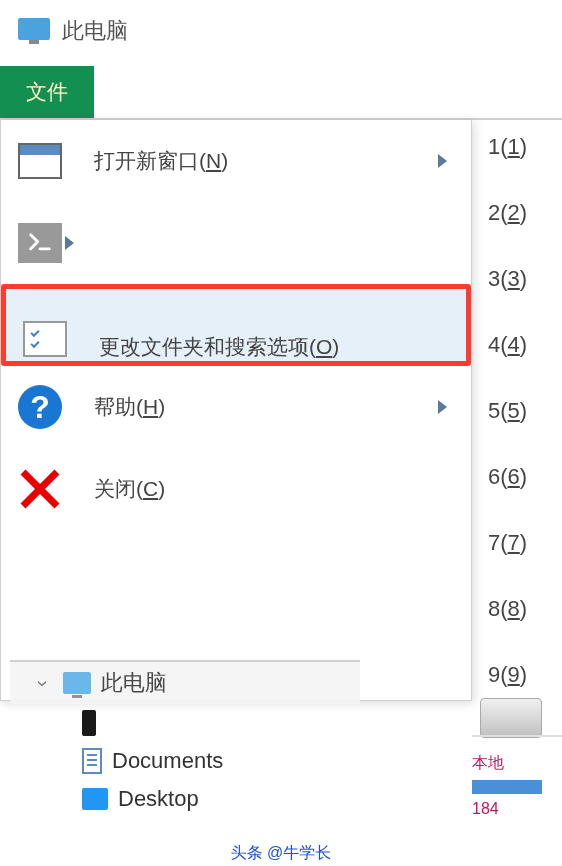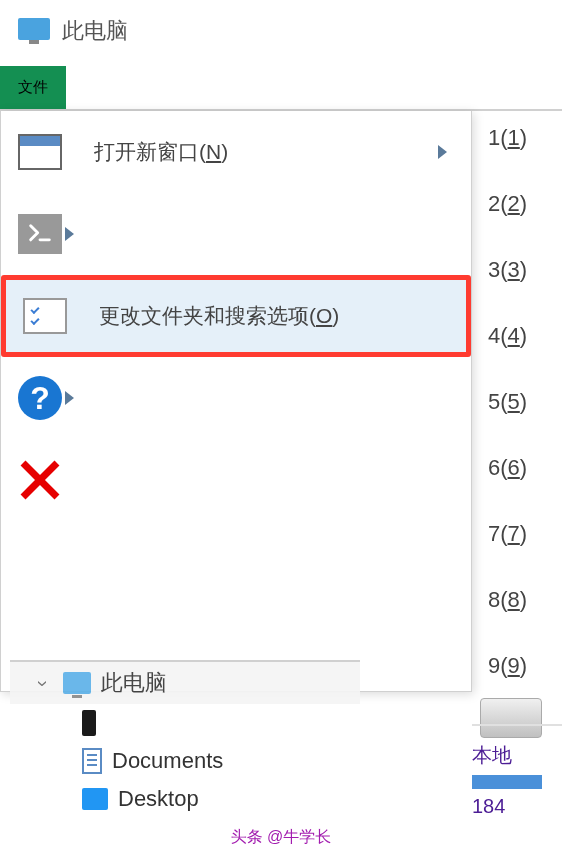--- a/index.html
+++ b/index.html
@@ -40,24 +40,24 @@
       position: absolute;
       bottom: 0; left: 11px;
       width: 10px; height: 4px;
       background: #888;
     }
     .tab-row {
       display: flex;
       border-bottom: 2px solid #d0d0d0;
     }
     .tab {
-      padding: 12px 18px;
-      font-size: 15px;
+      padding: 12px 26px;
+      font-size: 21px;
       background: #148f52;
-      color: #000000;
+      color: #fef9c3;
     }
     .main-area {
       display: flex;
     }
     .menu-panel {
       width: 472px;
       border: 1px solid #d0d0d0;
       border-top: none;
       background: #fff;
       box-shadow: 2px 2px 10px rgba(0,0,0,0.15);
@@ -66,20 +66,21 @@
       display: flex;
       align-items: center;
       padding: 0 14px;
       height: 82px;
       position: relative;
     }
     .menu-item.highlighted {
       background: #e5f0f9;
       border: 5px solid #ff3b30;
       border-radius: 3px;
+      align-items: flex-end;
     }
     .menu-icon {
       width: 50px;
       height: 44px;
       display: flex;
       align-items: center;
       justify-content: center;
       flex-shrink: 0;
     }
     .menu-label {
@@ -238,47 +239,47 @@
       top: 4px; left: 3px;
       width: 10px; height: 2px;
       background: #5a8bc4;
       box-shadow: 0 5px 0 #5a8bc4, 0 10px 0 #5a8bc4;
     }
     .bottom-right {
       position: absolute;
       right: 0;
       bottom: 48px;
       width: 90px;
-      font-size: 20px;
-      color: #4c1d95;
+      font-size: 16px;
+      color: #be185d;
       padding-top: 16px;
       border-top: 2px solid #e0e0e0;
     }
     .bottom-right .label { margin-bottom: 6px; }
     .bottom-right .bar {
       width: 70px; height: 14px;
       background: #4a90d9;
       margin-bottom: 6px;
     }
     .disk-graphic {
       position: absolute;
       right: 20px;
       bottom: 128px;
       width: 62px; height: 40px;
       background: linear-gradient(#f0f0f0, #c0c0c0);
       border-radius: 4px;
       border: 1px solid #aaa;
     }
     .watermark {
       position: absolute;
-      bottom: 18px;
+      bottom: 2px;
       left: 50%;
       transform: translateX(-50%);
       font-size: 16px;
-      color: #a21caf;
+      color: #1d4ed8;
       margin-top: 24px;
     }
     u { text-decoration: underline; }
   </style>
 </head>
 <body>
 
 <div class="title-bar">
   <span class="monitor-icon"></span>
   <span>此电脑</span>
@@ -321,27 +322,33 @@
       </div>
       <div class="menu-label">
         <span>更改文件夹和搜索选项(</span><u>O</u><span>)</span>
       </div>
     </div>
 
     <div class="menu-item">
       <div class="menu-icon">
           <div class="icon-help">?</div>
         </div>
+      <div class="menu-label">
+        <span>帮助(</span><u>H</u><span>)</span>
+      </div>
       <div class="submenu-arrow"></div>
     </div>
 
     <div class="menu-item">
       <div class="menu-icon">
           <div class="icon-close"></div>
         </div>
+      <div class="menu-label">
+        <span>关闭(</span><u>C</u><span>)</span>
+      </div>
     </div>
 
     <div style="height:170px"></div>
   </div>
 
   <div class="side-panel">
     <div class="side-list">
       <div><span>1(</span><u>1</u><span>)</span></div>
       <div><span>2(</span><u>2</u><span>)</span></div>
       <div><span>3(</span><u>3</u><span>)</span></div>

